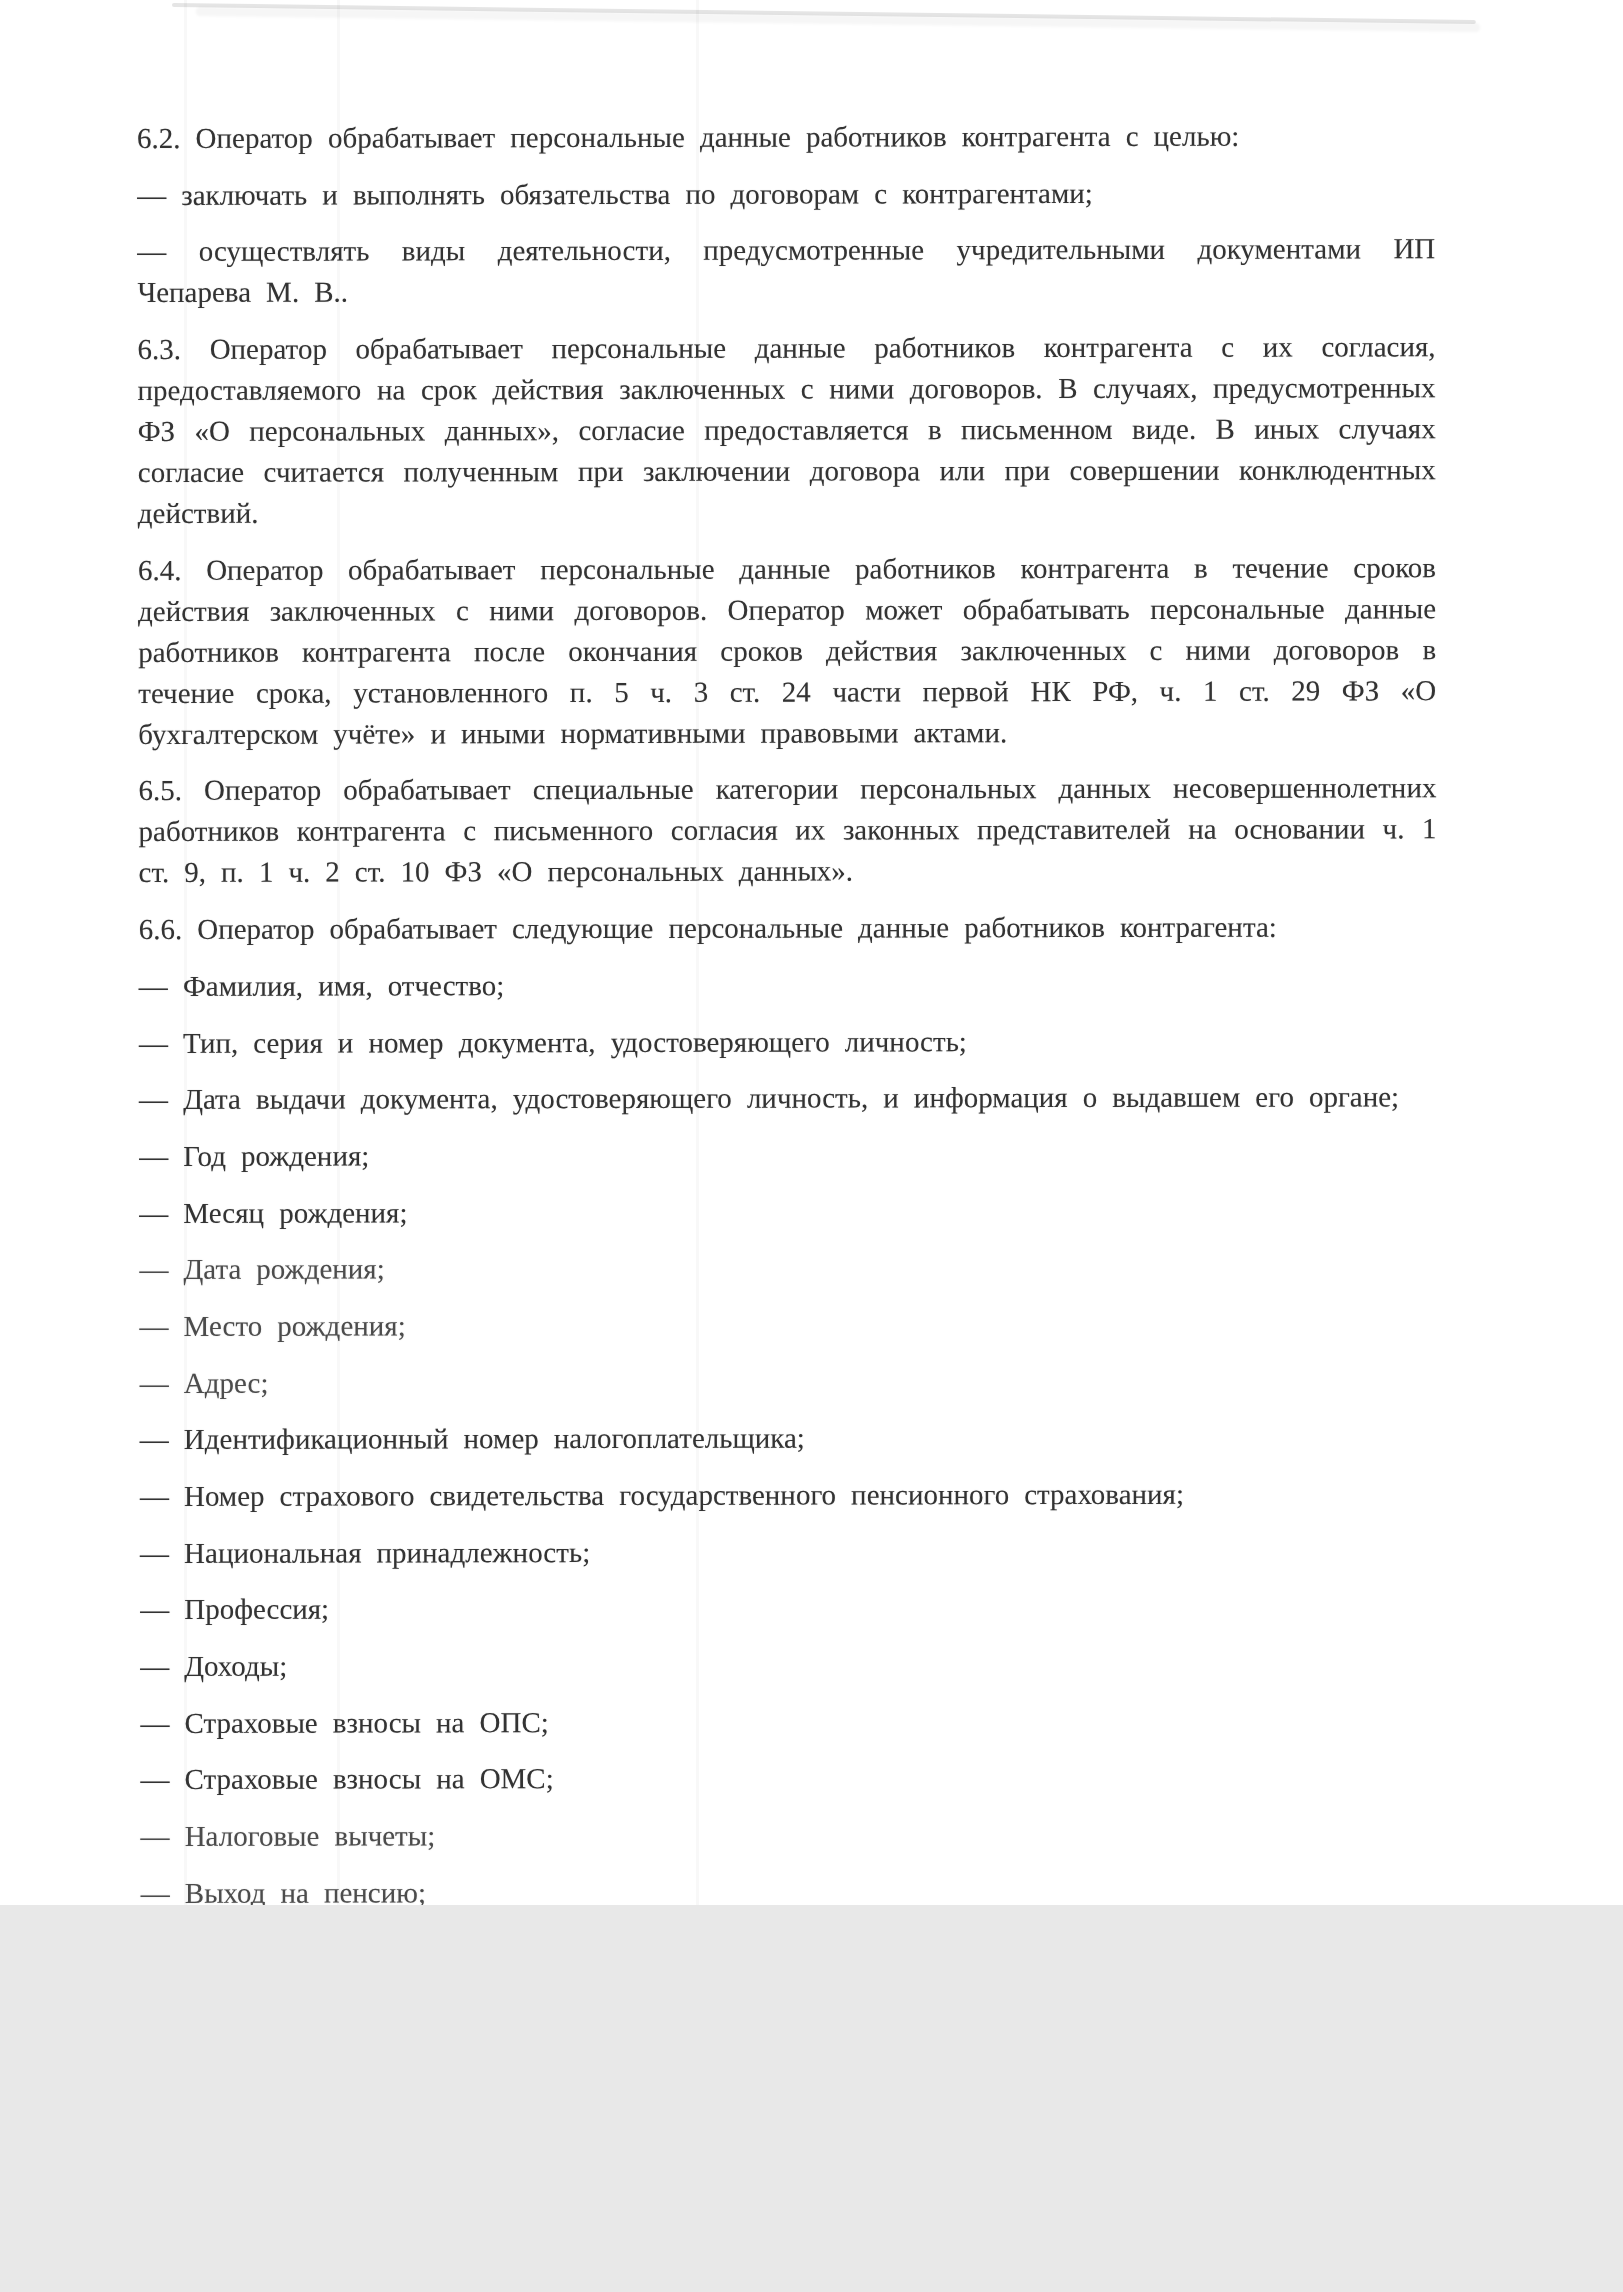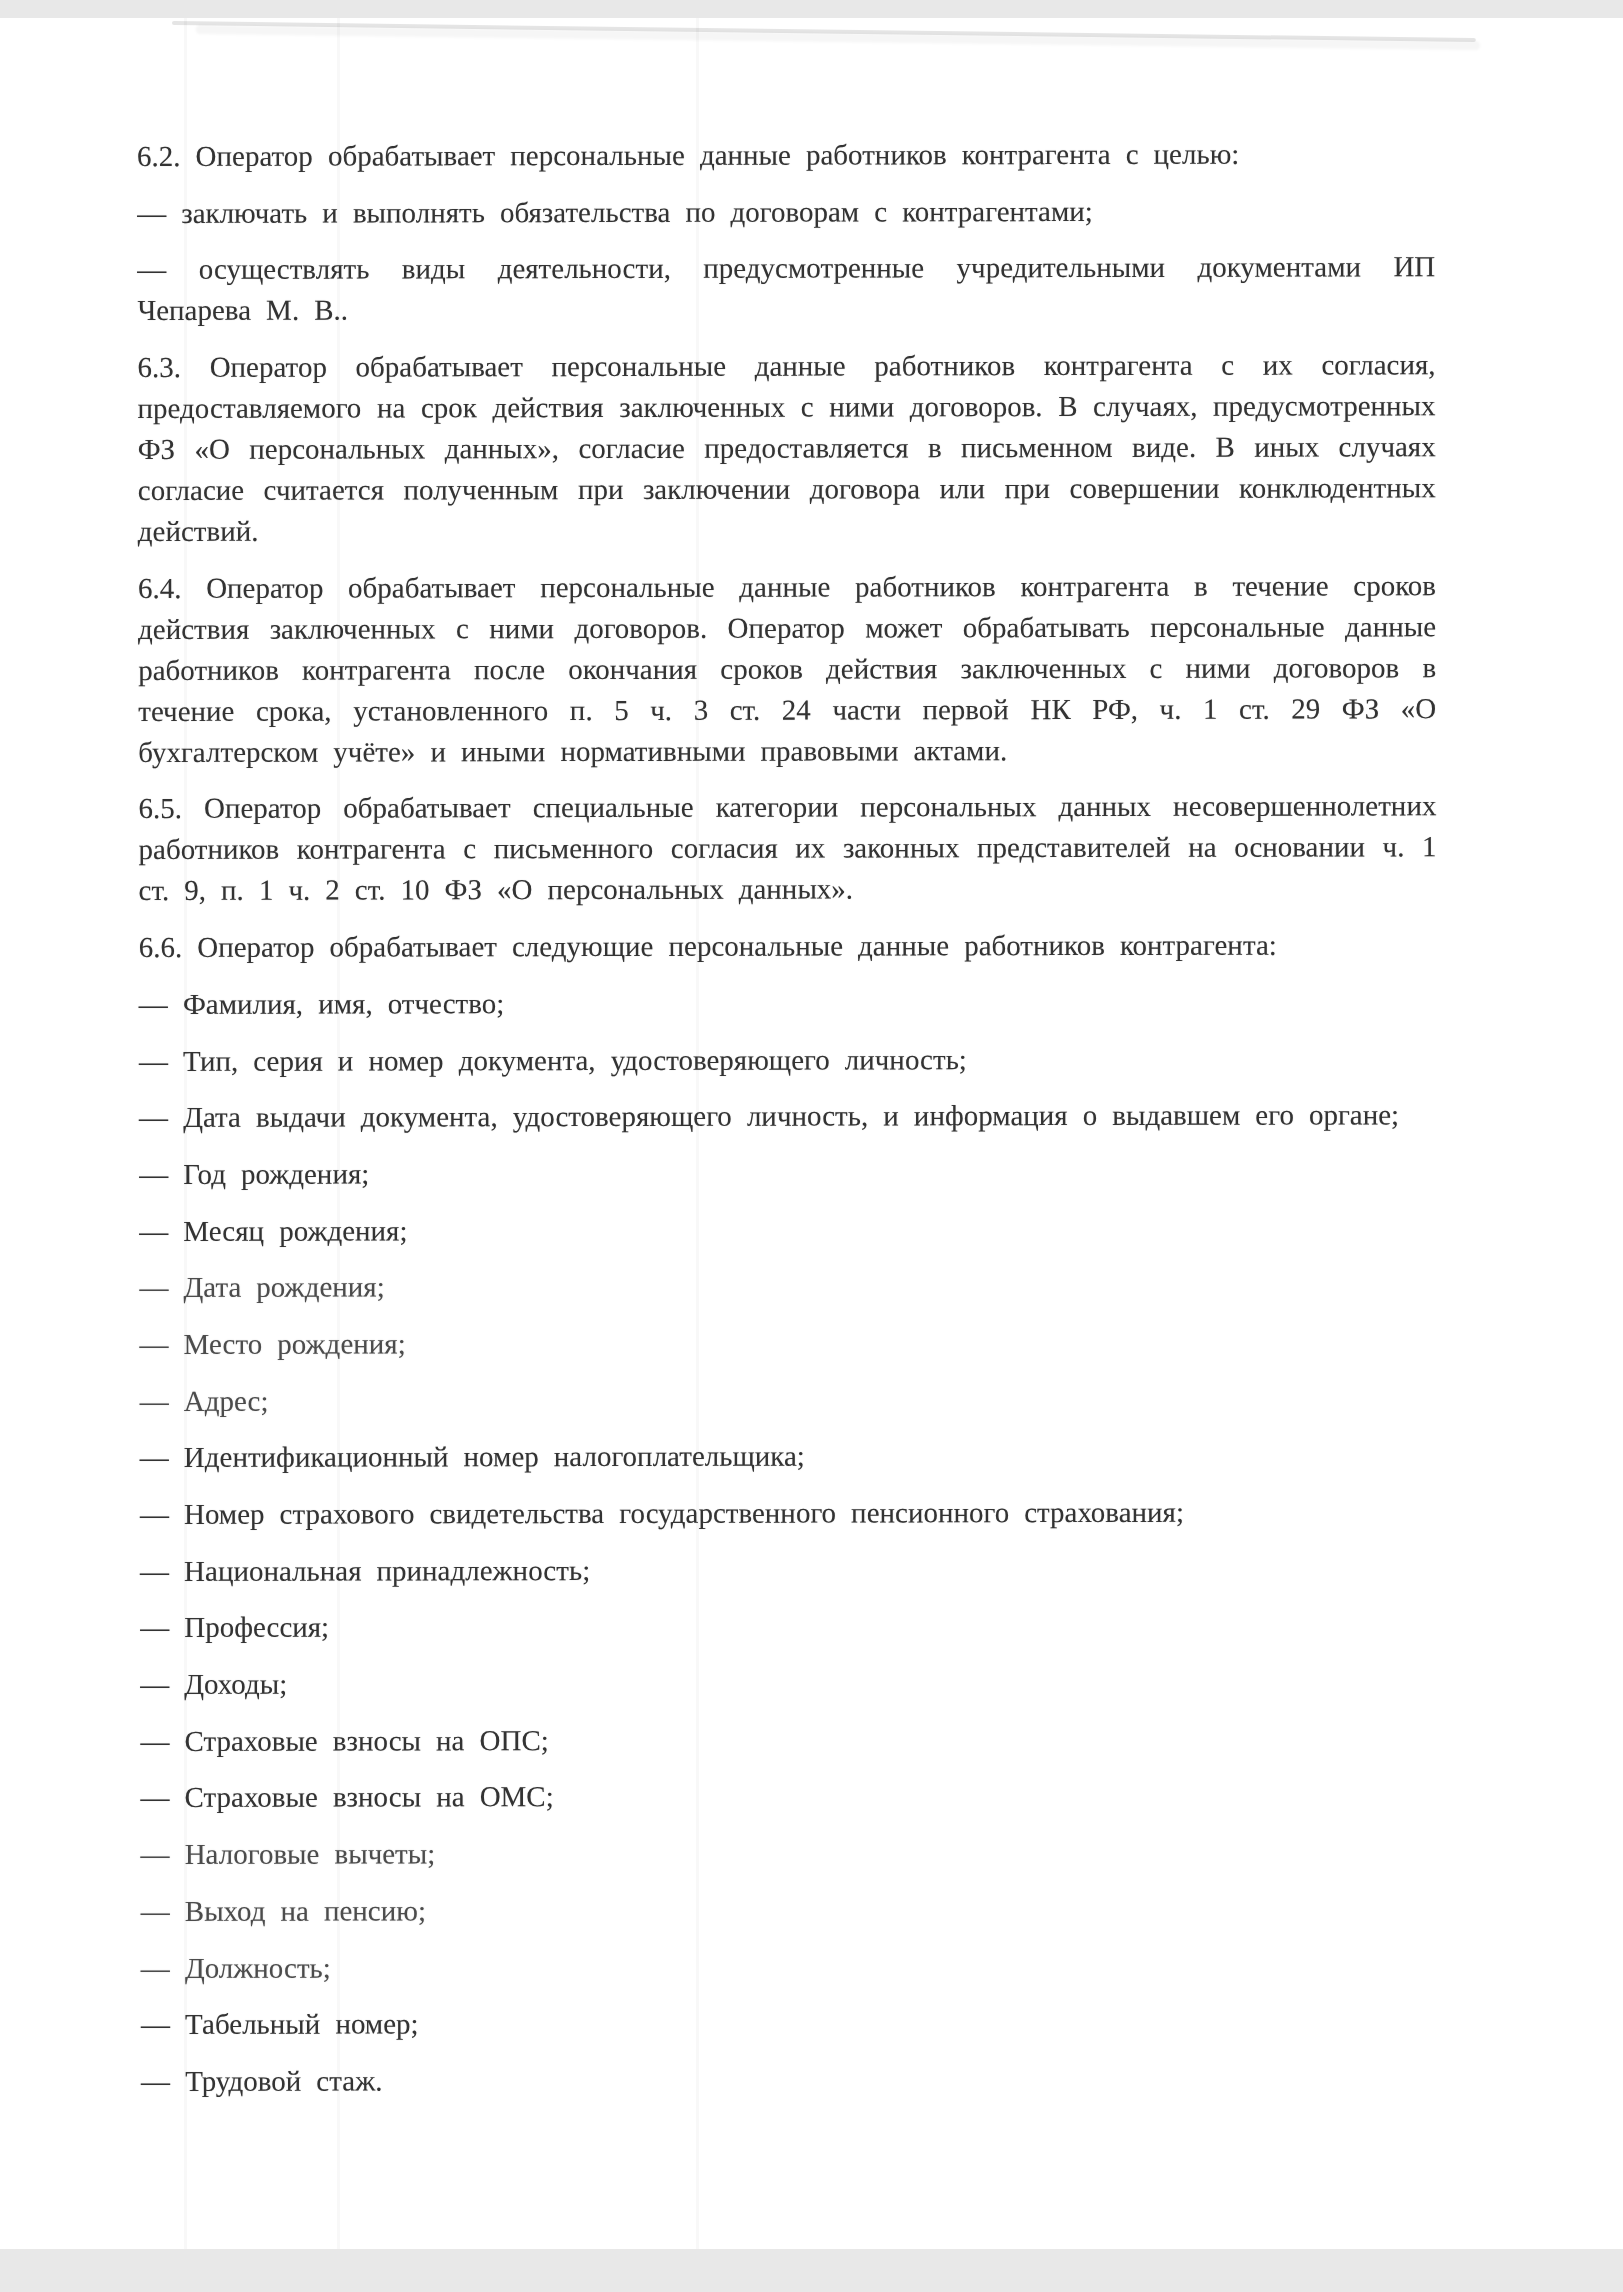--- a/index.html
+++ b/index.html
@@ -3,22 +3,22 @@
 <meta charset="utf-8">
 <style>
   html, body {
     margin: 0;
     padding: 0;
     background: #e8e8e8;
   }
   .page {
     position: relative;
     width: 1623px;
-    height: 2231px;
-    margin: 18px auto;
+    height: 1905px;
+    margin: 0 auto;
     background: #ffffff;
     overflow: hidden;
     font-family: "Liberation Serif", "DejaVu Serif", serif;
   }
   
   .v-streak {
     position: absolute;
     top: 0;
     bottom: 0;
     width: 2.9px;

